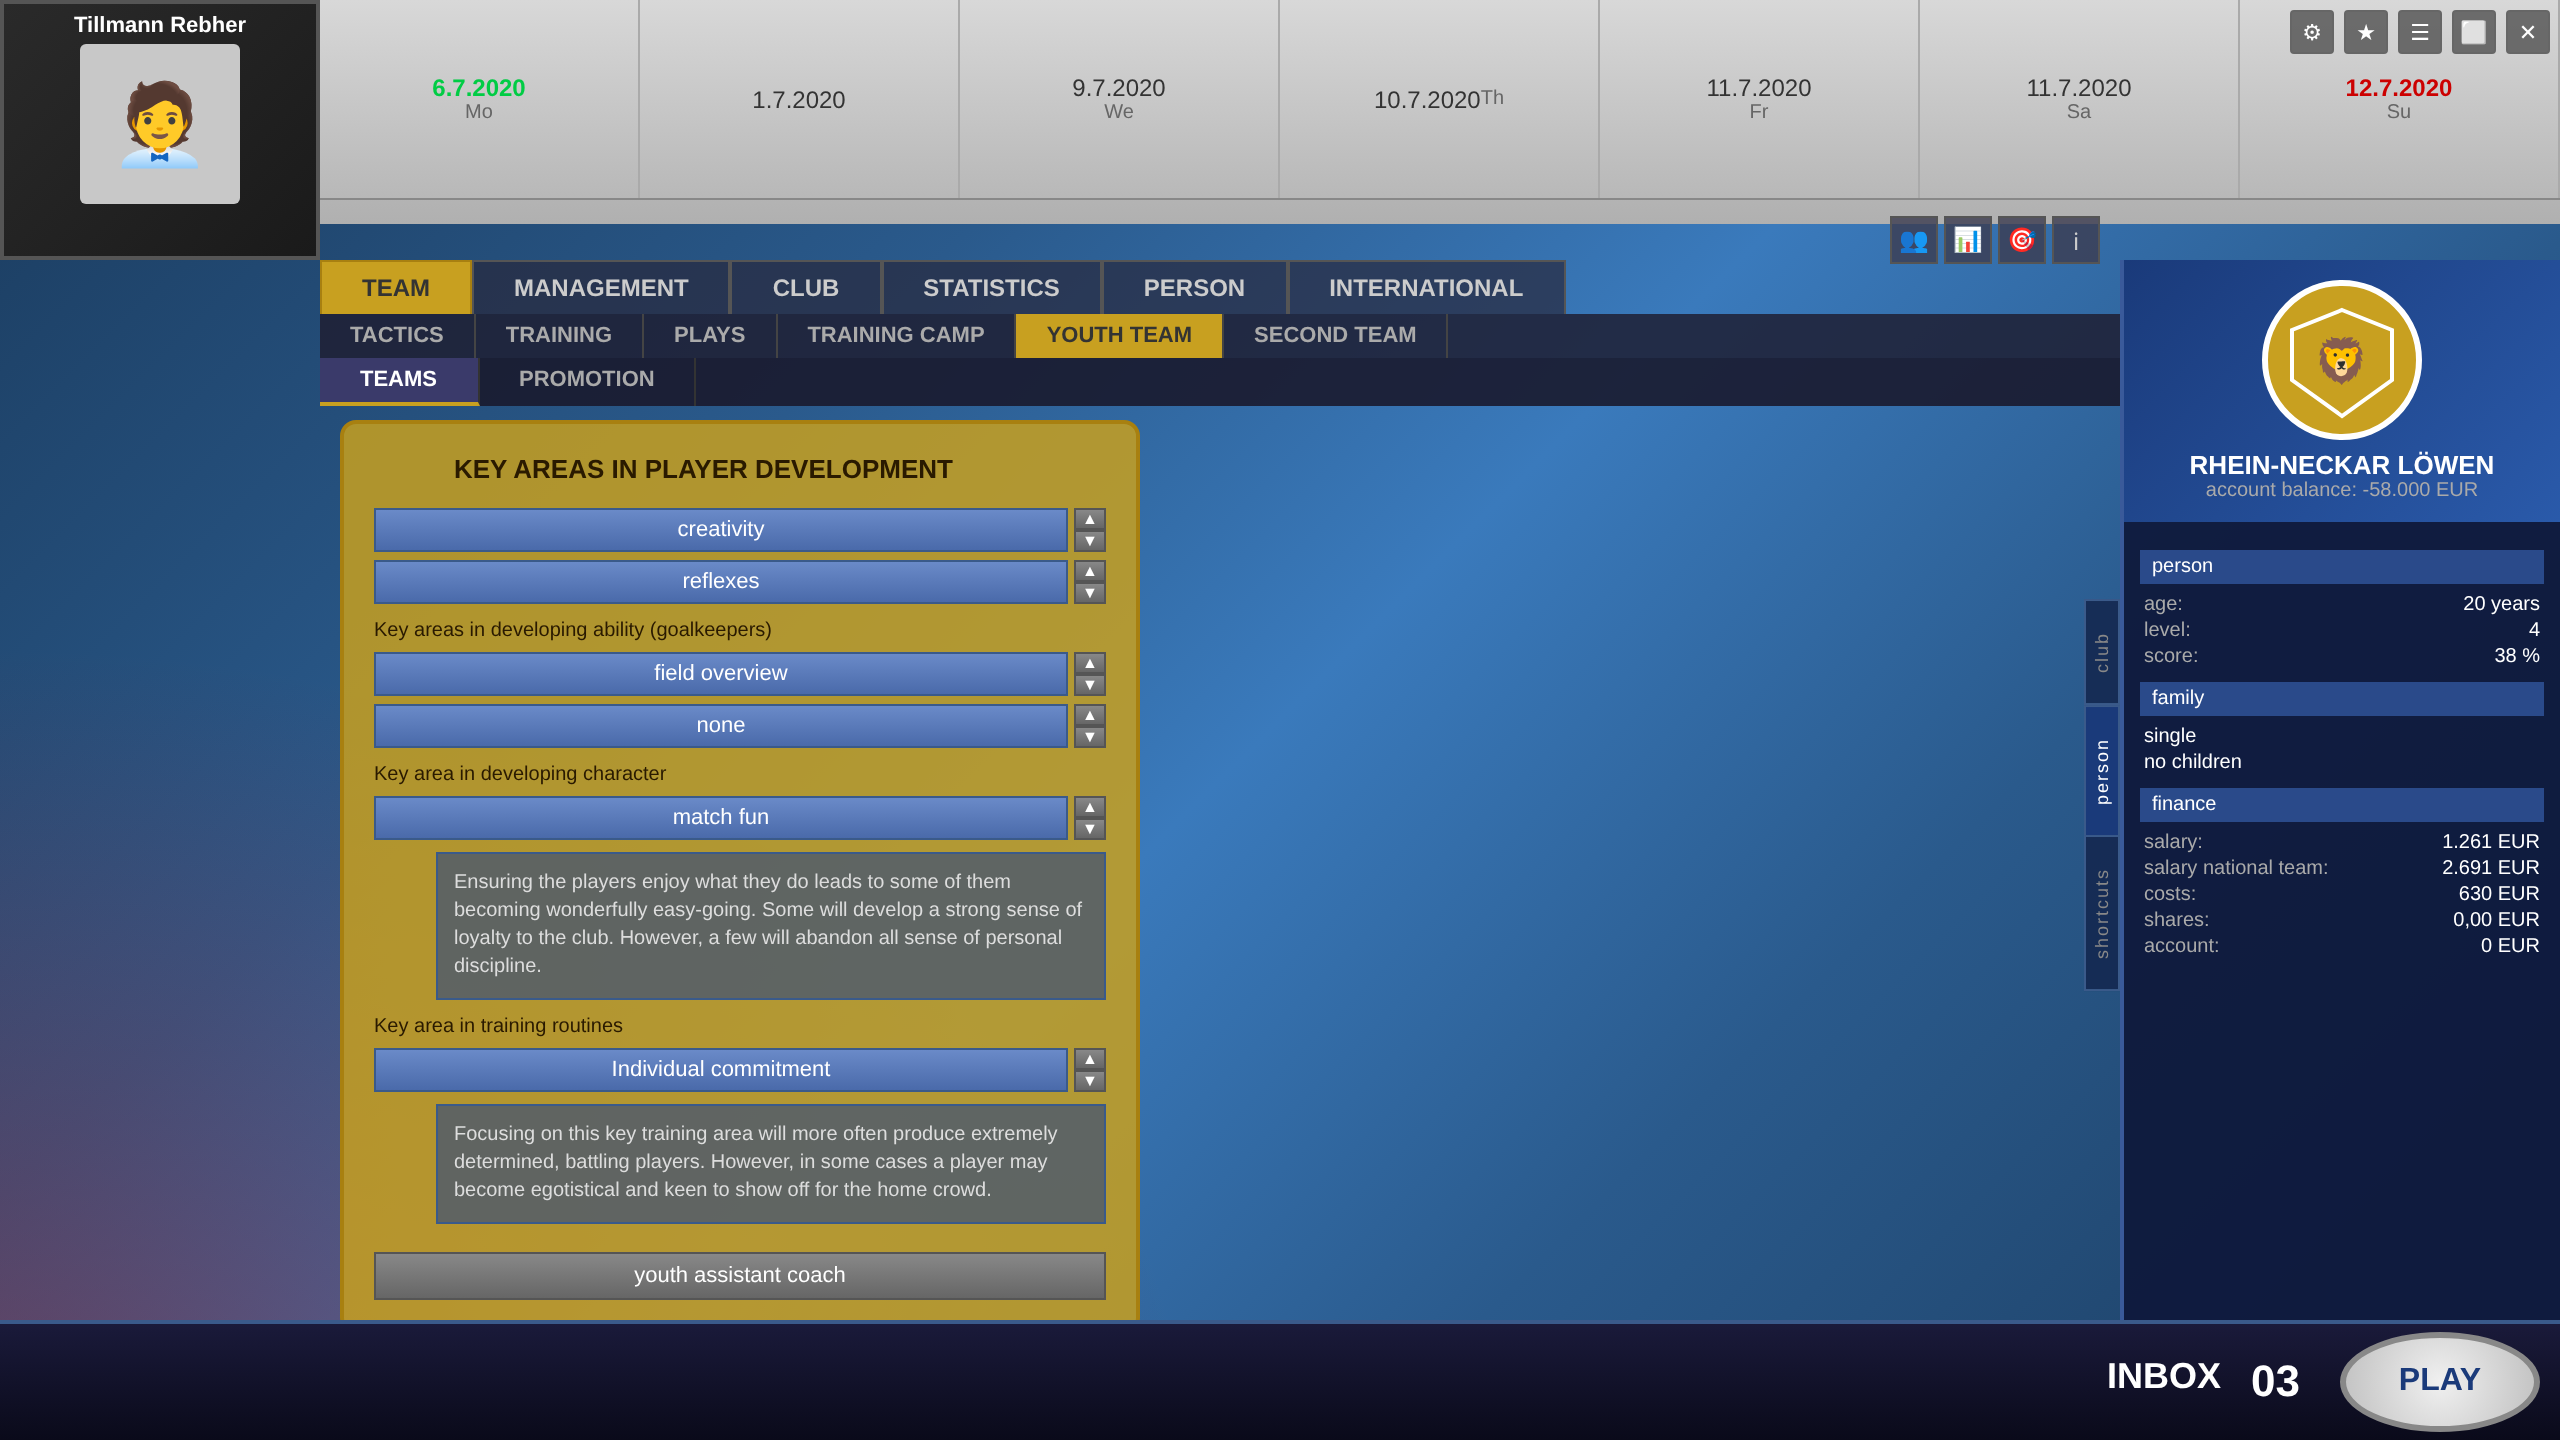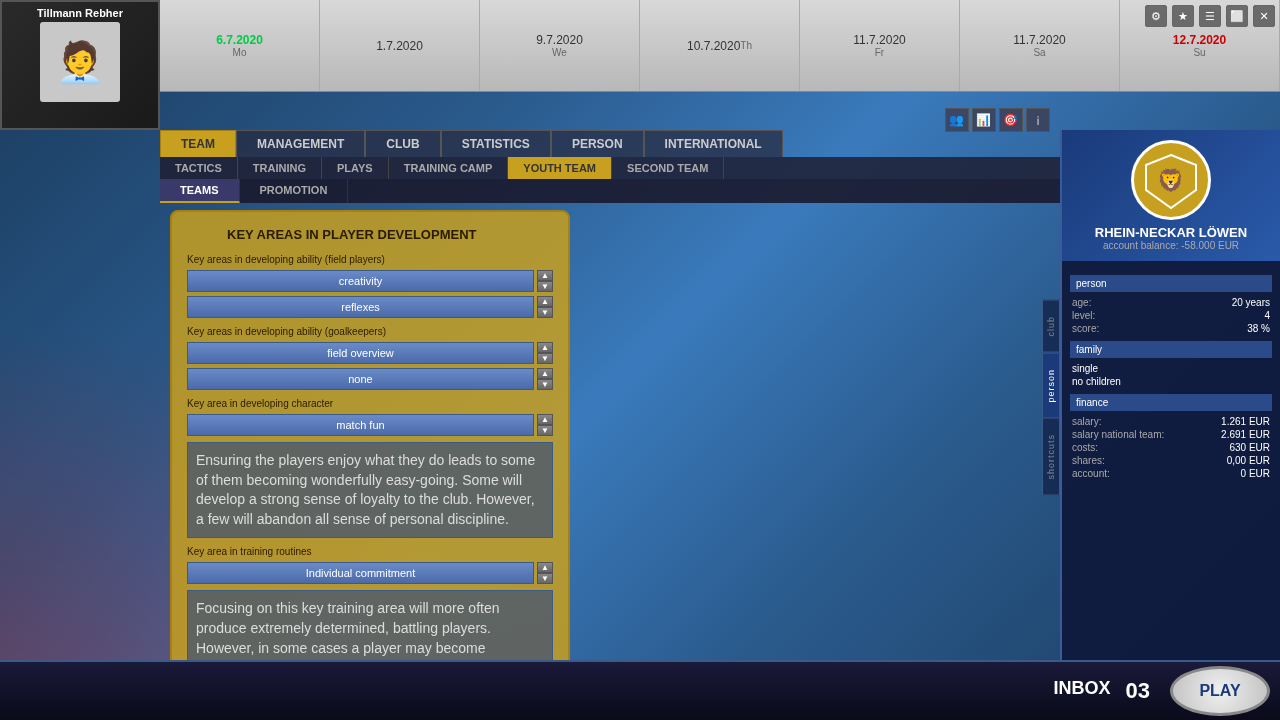--- a/index.html
+++ b/index.html
@@ -369,25 +369,26 @@
       display: flex;
       align-items: center;
       justify-content: center;
       line-height: 1;
     }
 
     .description-box {
       background: rgba(60,80,120,0.7);
       border: 1px solid #3a5a8a;
       padding: 8px;
-      font-size: 14px;
+      font-size: 10px;
       color: #ddd;
       line-height: 1.4;
       margin-top: 6px;
       margin-bottom: 8px;
+      margin-left: 31px;
     }
 
     .action-btn {
       background: linear-gradient(to bottom, #888, #666);
       border: 1px solid #555;
       color: white;
       font-size: 11px;
       padding: 5px 15px;
       cursor: pointer;
       width: 100%;
@@ -469,21 +470,21 @@
 <body>
 
 <div class="bg-stadium"></div>
 <div class="bg-curve"></div>
 
 <div class="manager-card" style="position:absolute;top:0;left:0;z-index:15;">
   <span class="manager-name">Tillmann Rebher</span>
   <div class="manager-avatar">🧑‍💼</div>
 </div>
 
-<div class="calendar-bar" style="position:absolute;top:0;left:160px;right:0;height:92px;z-index:10;">
+<div class="calendar-bar" style="position:absolute;top:0;left:160px;right:0;height:112px;z-index:10;">
   <div class="calendar-header" style="display:flex;height:100px;background:linear-gradient(to bottom,#d8d8d8,#b8b8b8);">
 
     <div class="calendar-day active-day" style="flex:1;display:flex;flex-direction:column;align-items:center;justify-content:center;border-right:1px solid #aaa;padding:5px;">
       <span class="day-date" style="color:#00cc44;font-weight:bold;font-size:12px;">6.7.2020</span>
       <span class="day-name" style="font-size:10px;color:#666;">Mo</span>
     </div>
     <div class="calendar-day" style="flex:1;display:flex;flex-direction:column;align-items:center;justify-content:center;border-right:1px solid #aaa;padding:5px;">
       <span class="day-date" style="font-size:12px;color:#333;">1.7.2020</span>
       <span class="day-name" style="font-size:10px;color:#666;"></span>
     </div>
@@ -611,21 +612,20 @@
   <div class="side-tab">club</div>
   <div class="side-tab active">person</div>
   <div class="side-tab">shortcuts</div>
 </div>
 
 <div class="main-content">
   <div class="player-dev-panel">
     <div class="panel-title">KEY AREAS IN PLAYER DEVELOPMENT</div>
 
     
-    <div class="section-label">Key areas in developing ability (field players)</div>
 
     <div class="skill-row">
       <div class="skill-bar">
         <span>creativity</span>
       </div>
       <div class="skill-arrows">
         <button class="arrow-btn">▲</button>
         <button class="arrow-btn">▼</button>
       </div>
     </div>

